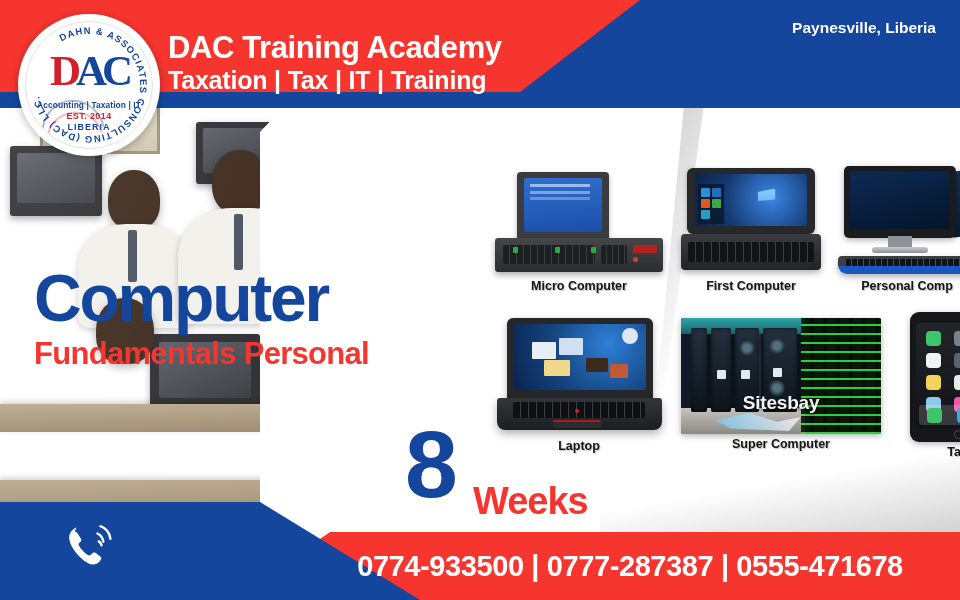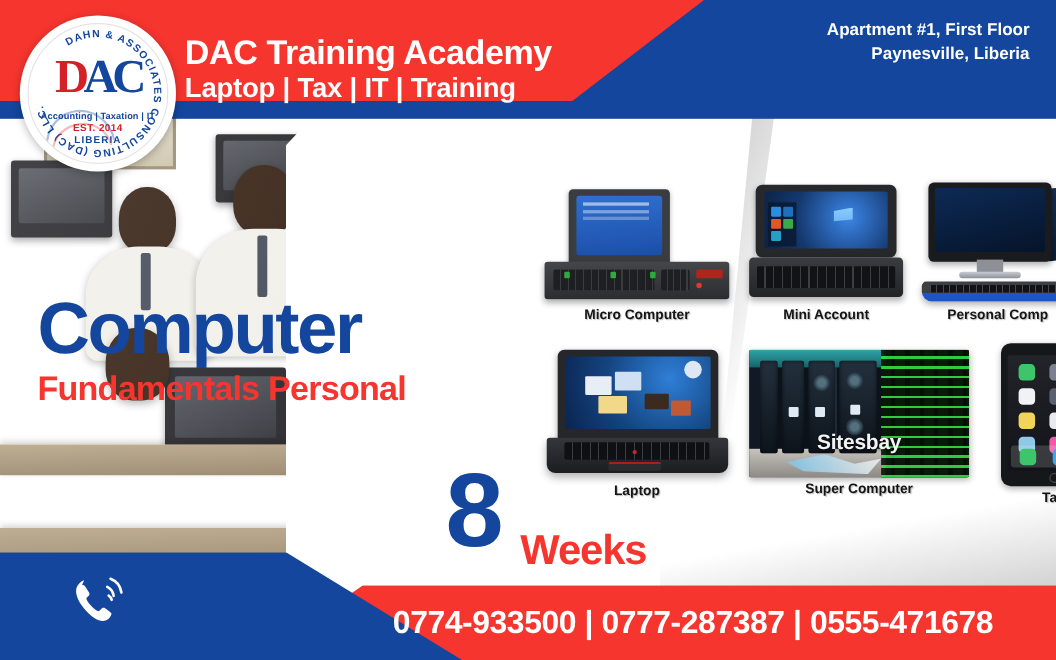--- a/index.html
+++ b/index.html
@@ -338,25 +338,24 @@
 
   <div class="white-panel"></div>
   <div class="seam-wedge"></div>
   <div class="seam-wedge2"></div>
 
   <div class="blue-band"></div>
   <div class="red-wedge"></div>
 
   <div class="brand-block">
     <div class="brand-title">DAC Training Academy</div>
-    <div class="brand-sub">Laptop | Tax | IT | Training</div>
+    <div class="brand-sub">Taxation | Tax | IT | Training</div>
   </div>
 
   <div class="address">
-    <div>Apartment #1, First Floor</div>
     <div>Paynesville, Liberia</div>
   </div>
 
   <div class="logo">
     <div class="logo-inner">
       <svg class="logo-ring-txt" viewBox="0 0 128 128">
         <defs>
             <path id="ringp" d="M 64,64 m -52,0 a 52,52 0 1,1 104,0 a 52,52 0 1,1 -104,0"></path>
           </defs>
         <text font-family="Liberation Sans, sans-serif" font-size="9.6" font-weight="bold" fill="#13469c" letter-spacing="1.1">
@@ -415,21 +414,21 @@
               <div class="tile" style="left:3px;top:15px;background:#e05a1f;"></div>
               <div class="tile" style="left:14px;top:15px;background:#3aa94a;"></div>
               <div class="tile" style="left:3px;top:26px;background:#25a0c4;"></div>
             </div>
           </div>
         </div>
         <div class="kb">
           <div class="kbkeys"></div>
         </div>
       </div>
-      <div class="cell-label">Mini Account</div>
+      <div class="cell-label">First Computer</div>
     </div>
 
     <div class="cell" style="left:346px;top:6px;width:150px;">
       <div class="cell-img pc">
         <div class="side"></div>
         <div class="mon2">
             <i></i>
           </div>
         <div class="stand"></div>
         <div class="base"></div>

